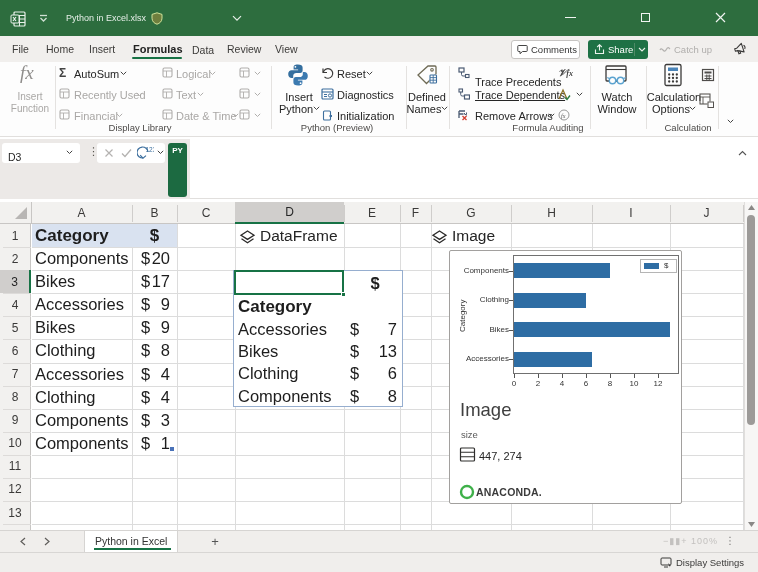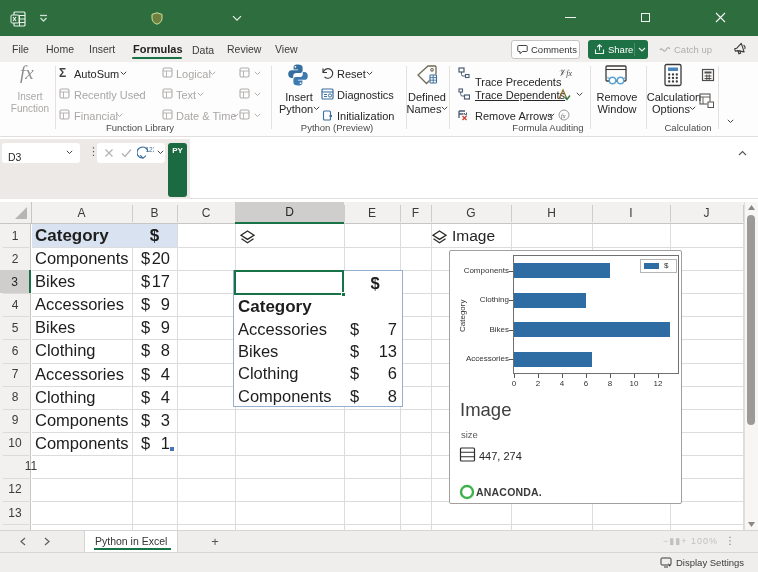--- a/index.html
+++ b/index.html
@@ -20,20 +20,21 @@
 <line x1="4" y1="8" x2="15" y2="8" stroke="#e9f1ea" stroke-width="1"></line>
 <line x1="4" y1="11.5" x2="15" y2="11.5" stroke="#e9f1ea" stroke-width="1"></line>
 <line x1="9.5" y1="4.5" x2="9.5" y2="15" stroke="#e9f1ea" stroke-width="1"></line>
 <rect x="1" y="4" width="8" height="8" rx="1" fill="#2d6d3e" stroke="#e9f1ea" stroke-width="1"></rect>
 <path d="M3 6l3 4M6 6l-3 4" stroke="#e9f1ea" stroke-width="1.2"></path>
 </svg>
 <svg class="a" style="left:39px;top:14px" width="9" height="8" viewBox="0 0 9 8">
 <line x1="1" y1="1.5" x2="8" y2="1.5" stroke="#cfe0d3" stroke-width="1.3"></line>
 <path d="M1.5 4l3 3 3-3" fill="none" stroke="#cfe0d3" stroke-width="1.3"></path>
     </svg>
+<div class="a" style="left:66px;top:0;height:36px;display:flex;align-items:center;font-size:9px;color:#e6efe8;">Python in Excel.xlsx</div>
 <svg class="a" style="left:151px;top:12px" width="12" height="13" viewBox="0 0 12 13">
 <path d="M6 .8l5 1.6v3.8c0 3.2-2.4 5.3-5 6-2.6-.7-5-2.8-5-6V2.4z" fill="#6f7f3e" stroke="#cfe39a" stroke-width="1"></path>
     </svg>
 <svg class="a" style="left:232px;top:15px" width="10" height="7" viewBox="0 0 10 7">
 <path d="M1 1.2l4 4 4-4" fill="none" stroke="#e6efe8" stroke-width="1.2"></path>
     </svg>
 <div class="a" style="left:565px;top:17px;width:11px;height:1.3px;background:#f0f4f1;"></div>
 <div class="a" style="left:641px;top:13px;width:9px;height:9px;border:1.2px solid #f0f4f1;"></div>
 <svg class="a" style="left:715px;top:12px" width="11" height="11" viewBox="0 0 11 11">
 <path d="M1 1l9 9M10 1l-9 9" stroke="#f0f4f1" stroke-width="1.2"></path>
@@ -143,21 +144,21 @@
 <svg class="a" style="left:254px;top:92px" width="7" height="5" viewBox="0 0 7 5">
       <path d="M.8.8L3.5 3.5 6.2.8" fill="none" stroke="#b0aeac" stroke-width="1"></path>
     </svg>
 <svg class="a" style="left:239px;top:109px" width="11" height="11" viewBox="0 0 11 11">
       <rect x="1" y="1" width="9" height="9" rx="1.5" fill="none" stroke="#b0aeac" stroke-width="1.1"></rect>
       <path d="M1 4h9M4.5 4v6" stroke="#b0aeac" stroke-width="0.9"></path>
     </svg>
 <svg class="a" style="left:254px;top:113px" width="7" height="5" viewBox="0 0 7 5">
       <path d="M.8.8L3.5 3.5 6.2.8" fill="none" stroke="#b0aeac" stroke-width="1"></path>
     </svg>
-<div class="lbl" style="left:140px;top:122px;">Function Library</div>
+<div class="lbl" style="left:140px;top:122px;">Display Library</div>
 <svg class="a" style="left:286px;top:63px" width="24" height="24" viewBox="0 0 24 24">
 <path fill-rule="evenodd" d="M11.8 1.5c-3.4 0-4.2 1.3-4.2 2.8v2.2h4.5v.7H5.6c-1.9 0-3.4 1.3-3.4 3.9 0 2.7 1.5 4 3.4 4h1.6v-2.3c0-1.7 1.4-2.9 3-2.9h4c1.4 0 2.4-1 2.4-2.4v-3c0-1.8-1.5-3-4.8-3zM9.4 2.9a.9.9 0 1 1 0 1.8.9.9 0 0 1 0-1.8z" fill="#356f9f"></path>
 <path fill-rule="evenodd" d="M12.2 22.5c3.4 0 4.2-1.3 4.2-2.8v-2.2h-4.5v-.7h6.5c1.9 0 3.4-1.3 3.4-3.9 0-2.7-1.5-4-3.4-4h-1.6v2.3c0 1.7-1.4 2.9-3 2.9h-4c-1.4 0-2.4 1-2.4 2.4v3c0 1.8 1.5 3 4.8 3zm2.4-1.4a.9.9 0 1 1 0-1.8.9.9 0 0 1 0 1.8z" fill="#3c7ab0"></path>
     </svg>
 <div class="rt" style="left:299px;top:91px;transform:translateX(-50%);">Insert</div>
 <div class="rt" style="left:296px;top:103px;transform:translateX(-50%);">Python</div>
 <svg class="a" style="left:313px;top:106px" width="7" height="5" viewBox="0 0 7 5">
       <path d="M.8.8L3.5 3.5 6.2.8" fill="none" stroke="#444" stroke-width="1"></path>
     </svg>
 <svg class="a" style="left:321px;top:67px" width="13" height="13" viewBox="0 0 13 13">
@@ -208,42 +209,42 @@
 <svg class="a" style="left:458px;top:109px" width="12" height="12" viewBox="0 0 12 12">
       <path d="M1 2h6M1 2v7M1 5h4.5" stroke="#4a5a72" stroke-width="1.3"></path>
       <path d="M6 4l2.5 2.5" stroke="#4a5a72" stroke-width="1"></path>
       <path d="M8.5 5.5v-2m0 2h-2" stroke="#4a5a72" stroke-width="1"></path>
       <path d="M4.5 7l4 4M8.5 7l-4 4" stroke="#d23f31" stroke-width="1.3"></path>
     </svg>
 <div class="rt" style="left:475px;top:110px;">Remove Arrows</div>
 <svg class="a" style="left:548px;top:113px" width="7" height="5" viewBox="0 0 7 5">
       <path d="M.8.8L3.5 3.5 6.2.8" fill="none" stroke="#444" stroke-width="1"></path>
     </svg>
-<div class="a" style="left:558px;top:67px;font-size:10px;color:#444;font-style:italic;font-family:'Liberation Serif',serif;">𝒱<span style="font-size:8px;">fx</span></div>
+<div class="a" style="left:558px;top:67px;font-size:10px;color:#444;font-style:italic;font-family:'Liberation Serif',serif;font-weight:bold;">𝒱<span style="font-size:8px;">fx</span></div>
 <svg class="a" style="left:558px;top:88px" width="13" height="13" viewBox="0 0 13 13">
 <path d="M1 11L5 2l4 9" fill="none" stroke="#8a6d1f" stroke-width="1.2"></path>
 <path d="M7 9.5l2 2 3-4" fill="none" stroke="#2c7a3f" stroke-width="1.4"></path>
     </svg>
 <svg class="a" style="left:576px;top:92px" width="7" height="5" viewBox="0 0 7 5">
       <path d="M.8.8L3.5 3.5 6.2.8" fill="none" stroke="#444" stroke-width="1"></path>
     </svg>
 <svg class="a" style="left:558px;top:109px" width="12" height="12" viewBox="0 0 12 12">
 <circle cx="6" cy="6" r="5" fill="none" stroke="#999" stroke-width="1"></circle>
 <text x="3" y="8.5" font-size="6" font-style="italic" fill="#555" font-family="Liberation Serif,serif">fx</text>
     </svg>
 <div class="lbl" style="left:548px;top:122px;">Formula Auditing</div>
 <svg class="a" style="left:603px;top:63px" width="26" height="26" viewBox="0 0 26 26">
 <rect x="3" y="3" width="20" height="15" rx="1" fill="none" stroke="#3b3a39" stroke-width="1.3"></rect>
 <path d="M3 6.5h20" stroke="#3b3a39" stroke-width="1.1"></path>
 <circle cx="9.5" cy="17.5" r="3.2" fill="#fdfdfd" stroke="#5ba3d0" stroke-width="1.4"></circle>
 <circle cx="17.5" cy="17.5" r="3.2" fill="#fdfdfd" stroke="#5ba3d0" stroke-width="1.4"></circle>
 <path d="M12.7 17h1.6" stroke="#5ba3d0" stroke-width="1.2"></path>
 <path d="M6.3 15.5l-2-1M20.7 15.5l2-1" stroke="#5ba3d0" stroke-width="1.2"></path>
     </svg>
-<div class="rt" style="left:617px;top:91px;transform:translateX(-50%);">Remove</div>
+<div class="rt" style="left:617px;top:91px;transform:translateX(-50%);">Watch</div>
 <div class="rt" style="left:617px;top:103px;transform:translateX(-50%);">Window</div>
 <svg class="a" style="left:662px;top:63px" width="22" height="25" viewBox="0 0 22 25">
 <rect x="3" y="1.5" width="16" height="21" rx="1.5" fill="none" stroke="#3b3a39" stroke-width="1.3"></rect>
 <rect x="6" y="4.5" width="10" height="3.5" fill="#4a84b8"></rect>
 <g fill="#3b3a39">
         <circle cx="7.2" cy="11.5" r="1.15"></circle>
         <circle cx="11" cy="11.5" r="1.15"></circle>
         <circle cx="14.8" cy="11.5" r="1.15"></circle>
 <circle cx="7.2" cy="15" r="1.15"></circle>
         <circle cx="11" cy="15" r="1.15"></circle>
@@ -342,21 +343,21 @@
 <div class="hletter" style="left:0;top:339.4px;width:30px;height:23.08px;">6</div>
 <div class="a" style="left:3px;top:362.5px;width:28px;height:1px;background:#dddbd9;"></div>
 <div class="hletter" style="left:0;top:362.5px;width:30px;height:23.08px;">7</div>
 <div class="a" style="left:3px;top:385.6px;width:28px;height:1px;background:#dddbd9;"></div>
 <div class="hletter" style="left:0;top:385.6px;width:30px;height:23.08px;">8</div>
 <div class="a" style="left:3px;top:408.6px;width:28px;height:1px;background:#dddbd9;"></div>
 <div class="hletter" style="left:0;top:408.6px;width:30px;height:23.08px;">9</div>
 <div class="a" style="left:3px;top:431.7px;width:28px;height:1px;background:#dddbd9;"></div>
 <div class="hletter" style="left:0;top:431.7px;width:30px;height:23.08px;">10</div>
 <div class="a" style="left:3px;top:454.8px;width:28px;height:1px;background:#dddbd9;"></div>
-<div class="hletter" style="left:16px;top:454.8px;width:30px;height:23.08px;">11</div>
+<div class="hletter" style="left:0;top:454.8px;width:30px;height:23.08px;">11</div>
 <div class="a" style="left:3px;top:477.9px;width:28px;height:1px;background:#dddbd9;"></div>
 <div class="hletter" style="left:0;top:477.9px;width:30px;height:23.08px;">12</div>
 <div class="a" style="left:3px;top:501.0px;width:28px;height:1px;background:#dddbd9;"></div>
 <div class="hletter" style="left:0;top:501.0px;width:30px;height:23.08px;">13</div>
 <div class="a" style="left:3px;top:524.0px;width:28px;height:1px;background:#dddbd9;"></div>
 <div class="a" style="left:0;top:270.2px;width:31px;height:23.08px;background:#d0cecc;border-right:2px solid #177245;"></div>
 <div class="hletter" style="left:0;top:270.2px;width:29px;height:23.08px;color:#262626;">3</div>
 <div class="a" style="left:132px;top:224px;width:1px;height:306px;background:#dcdcdc;"></div>
 <div class="a" style="left:177px;top:224px;width:1px;height:306px;background:#dcdcdc;"></div>
 <div class="a" style="left:235px;top:224px;width:1px;height:306px;background:#dcdcdc;"></div>
@@ -408,20 +409,21 @@
 <div class="cell" style="left:141px;top:408.6px;height:23.08px;">$</div>
 <div class="cell" style="left:120px;top:408.6px;width:50px;height:23.08px;justify-content:flex-end;">3</div>
 <div class="cell" style="left:35px;top:431.7px;height:23.08px;">Components</div>
 <div class="cell" style="left:141px;top:431.7px;height:23.08px;">$</div>
 <div class="cell" style="left:120px;top:431.7px;width:50px;height:23.08px;justify-content:flex-end;">1</div>
 <div class="a" style="left:170px;top:447px;width:4px;height:4px;background:#4a72b8;"></div>
 <svg class="a" style="left:239px;top:229px" width="17" height="17" viewBox="0 0 17 17">
 <path d="M8.5 2L15 6.2 8.5 10.4 2 6.2z" fill="none" stroke="#2b2a29" stroke-width="1.3"></path>
 <path d="M2.5 9.8L8.5 13.8 14.5 9.8" fill="none" stroke="#2b2a29" stroke-width="1.3"></path>
     </svg>
+<div class="cell" style="left:260px;top:224px;height:23.08px;font-size:15.5px;color:#252525;">DataFrame</div>
 <svg class="a" style="left:431px;top:229px" width="17" height="17" viewBox="0 0 17 17">
 <path d="M8.5 2L15 6.2 8.5 10.4 2 6.2z" fill="none" stroke="#2b2a29" stroke-width="1.3"></path>
 <path d="M2.5 9.8L8.5 13.8 14.5 9.8" fill="none" stroke="#2b2a29" stroke-width="1.3"></path>
     </svg>
 <div class="cell" style="left:452px;top:224px;height:23.08px;font-size:15.5px;color:#252525;">Image</div>
 <div class="a" style="left:233px;top:270px;width:170px;height:137px;background:#fff;border:1px solid #96aecf;"></div>
 <div class="cell" style="left:355px;top:272px;width:40px;height:22px;font-weight:bold;justify-content:center;">$</div>
 <div class="cell" style="left:238px;top:295px;height:23px;font-weight:bold;font-size:17px;">Category</div>
 <div class="cell" style="left:238px;top:318.0px;height:22.3px;">Accessories</div>
 <div class="cell" style="left:350px;top:318.0px;height:22.3px;">$</div>

